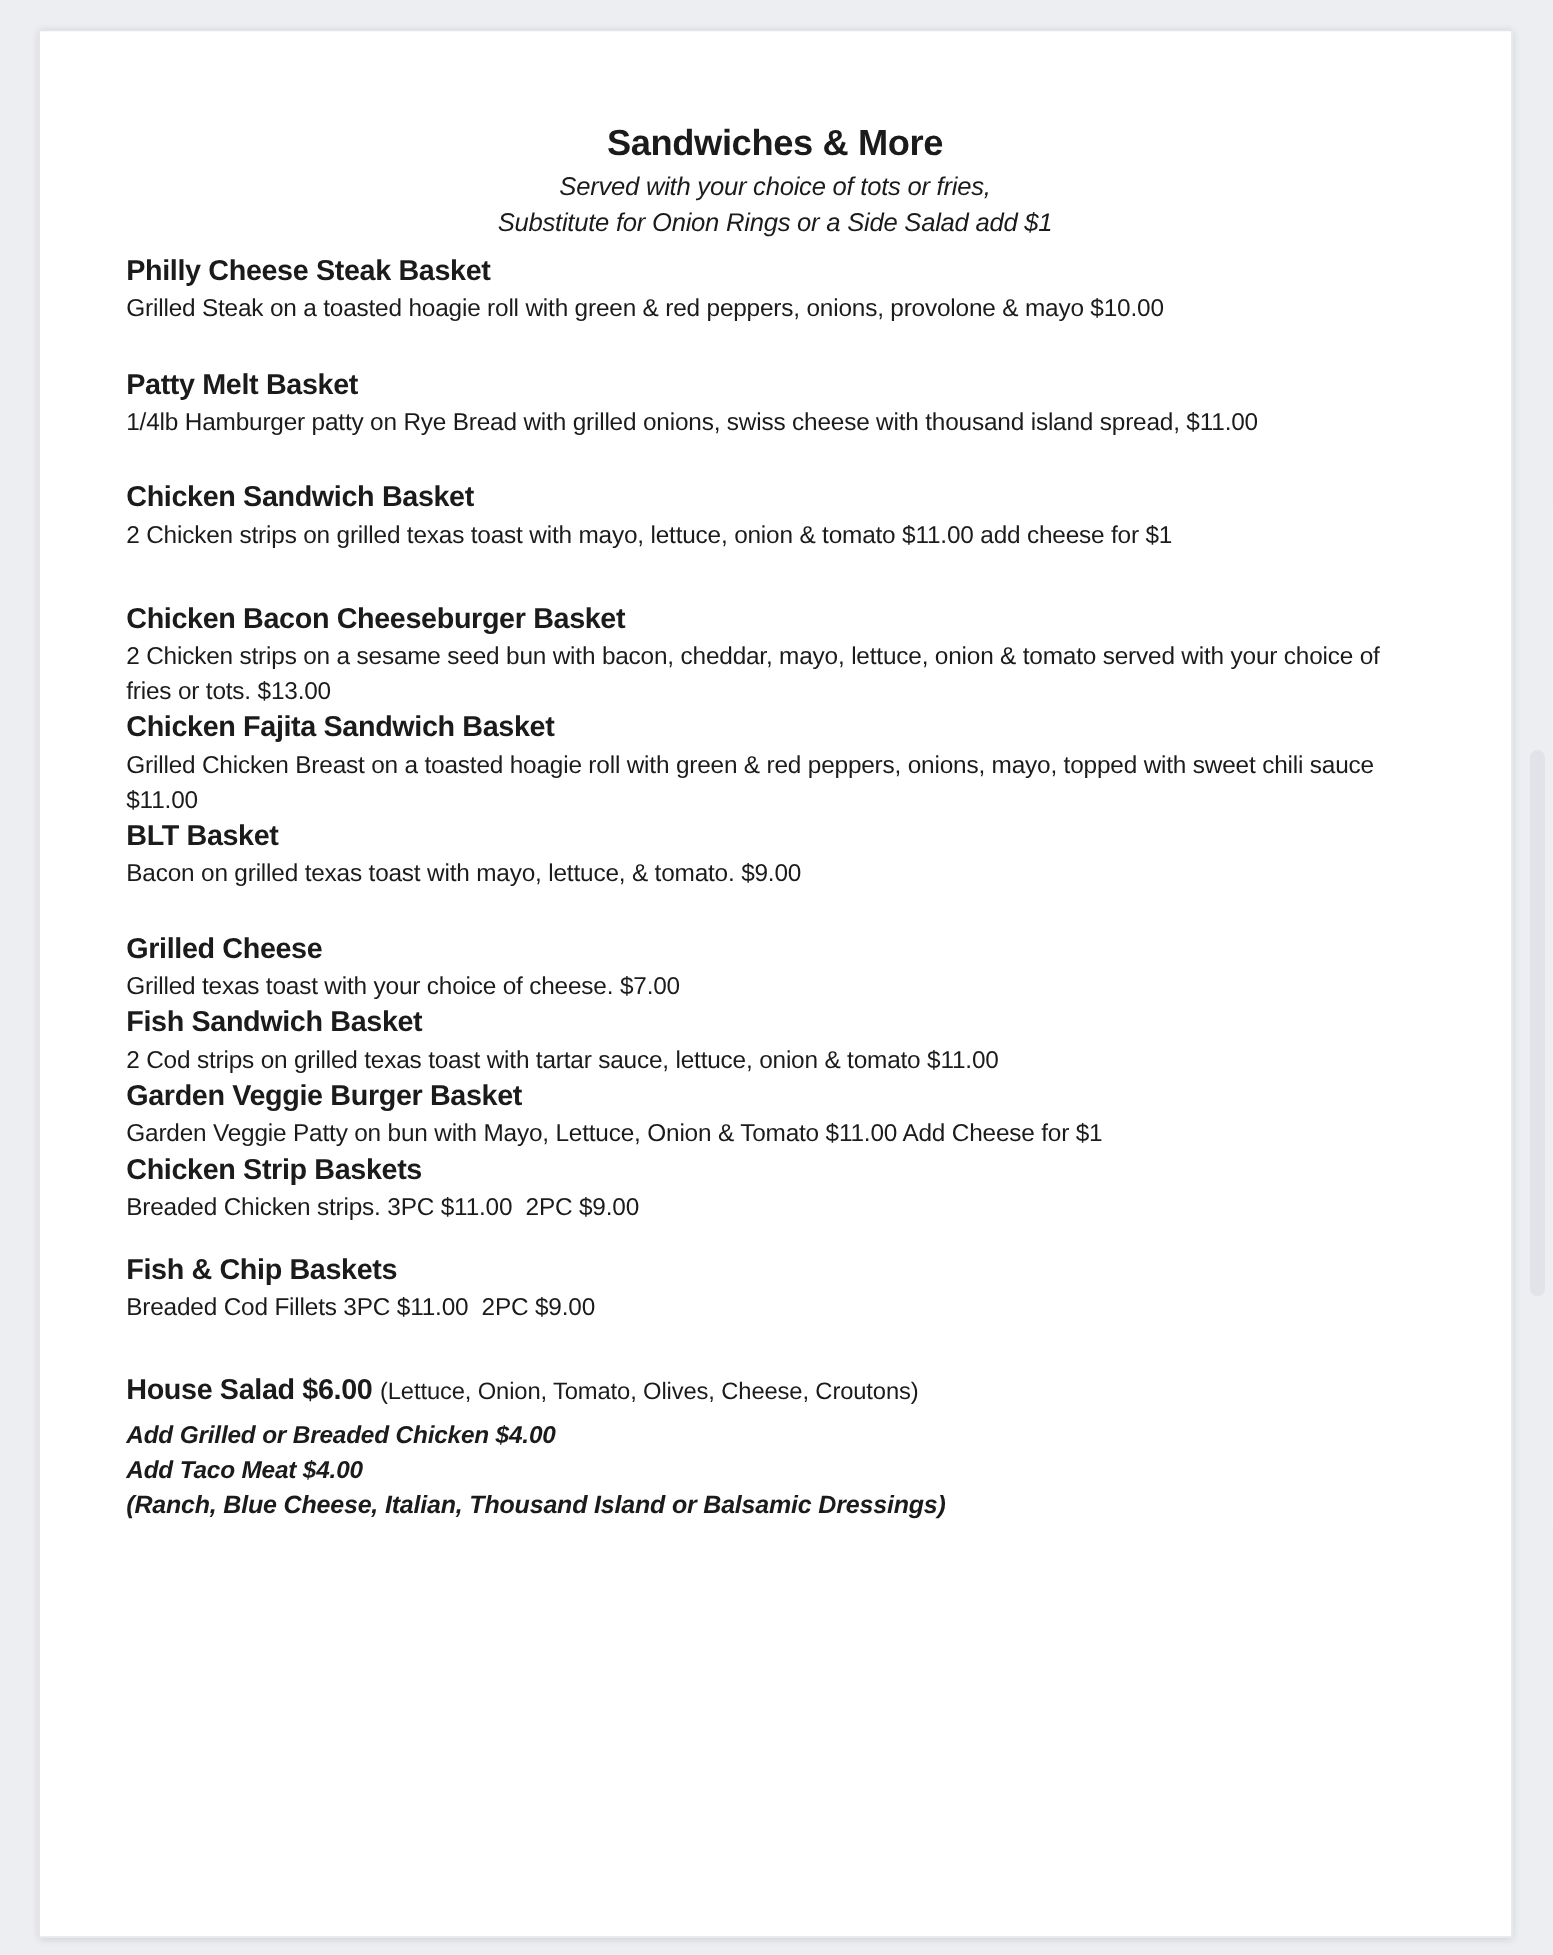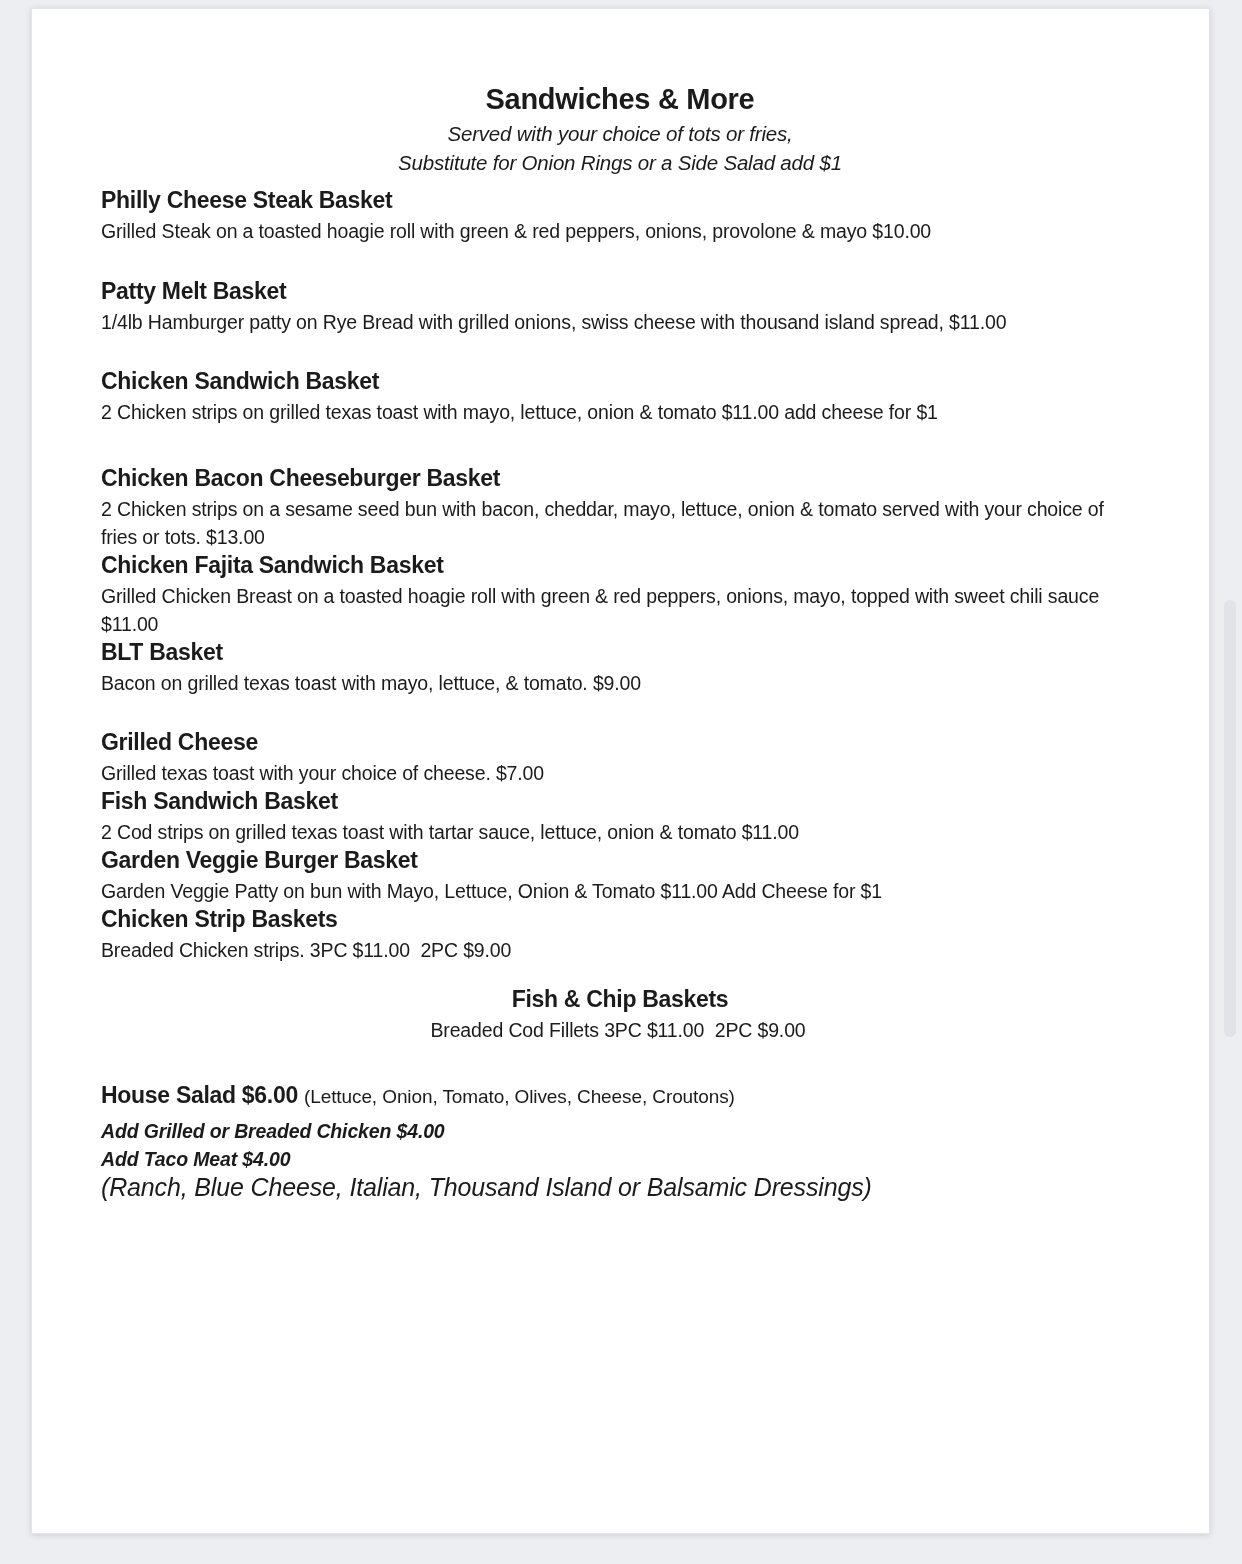--- a/index.html
+++ b/index.html
@@ -13,21 +13,21 @@
     overflow: hidden;
   }
   .viewport {
     position: relative;
     width: 1242px;
     height: 1564px;
   }
   .page {
     position: absolute;
     left: 31px;
-    top: 8px;
+    top: 24px;
     width: 1179px;
     height: 1526px;
     background: #ffffff;
     border: 1px solid #e4e4e8;
     box-shadow: 0 1px 6px rgba(60,60,75,0.18);
     box-sizing: border-box;
     padding: 73px 70px 0 69px;
     overflow: hidden;
   }
   .doc-title {
@@ -44,21 +44,21 @@
     font-size: 20.5px;
     line-height: 29px;
     letter-spacing: -0.2px;
     font-style: italic;
   }
   .item { }
   .item.mt-first { margin-top: 9px; }
   .item.mt-32 { margin-top: 32px; }
   .item.mt-31 { margin-top: 31px; }
   .item.mt-38 { margin-top: 38px; }
-  .item.mt-21 { margin-top: 21px; text-align: center; }
+  .item.mt-21 { margin-top: 21px; }
   .item h2 {
     margin: 0;
     font-size: 23px;
     font-weight: 700;
     line-height: 28px;
     letter-spacing: -0.3px;
   }
   .item p {
     margin: 3px 0 0 0;
     font-size: 19.5px;
@@ -83,22 +83,22 @@
     margin: 0;
     font-size: 19.5px;
     font-weight: 700;
     font-style: italic;
     line-height: 28px;
     letter-spacing: -0.15px;
   }
   .salad .add.first { margin-top: 5px; }
   .salad .dressings {
     margin: 0;
-    font-size: 25px;
-    font-weight: 400;
+    font-size: 20px;
+    font-weight: 700;
     font-style: italic;
     line-height: 28px;
     letter-spacing: -0.15px;
   }
   .scroll-thumb {
     position: absolute;
     left: 1224px;
     top: 600px;
     width: 12px;
     height: 437px;

